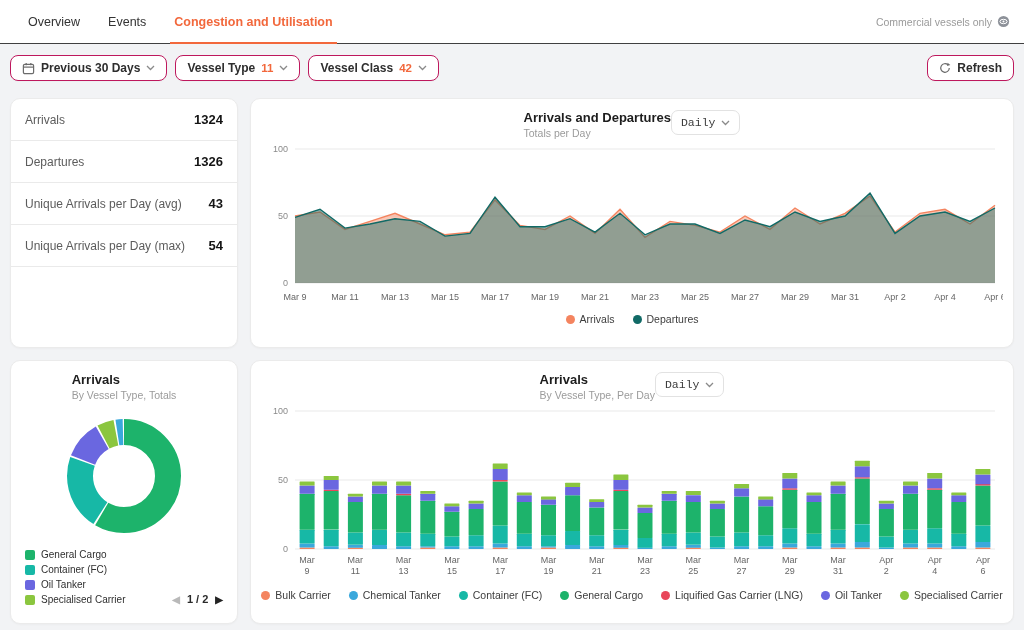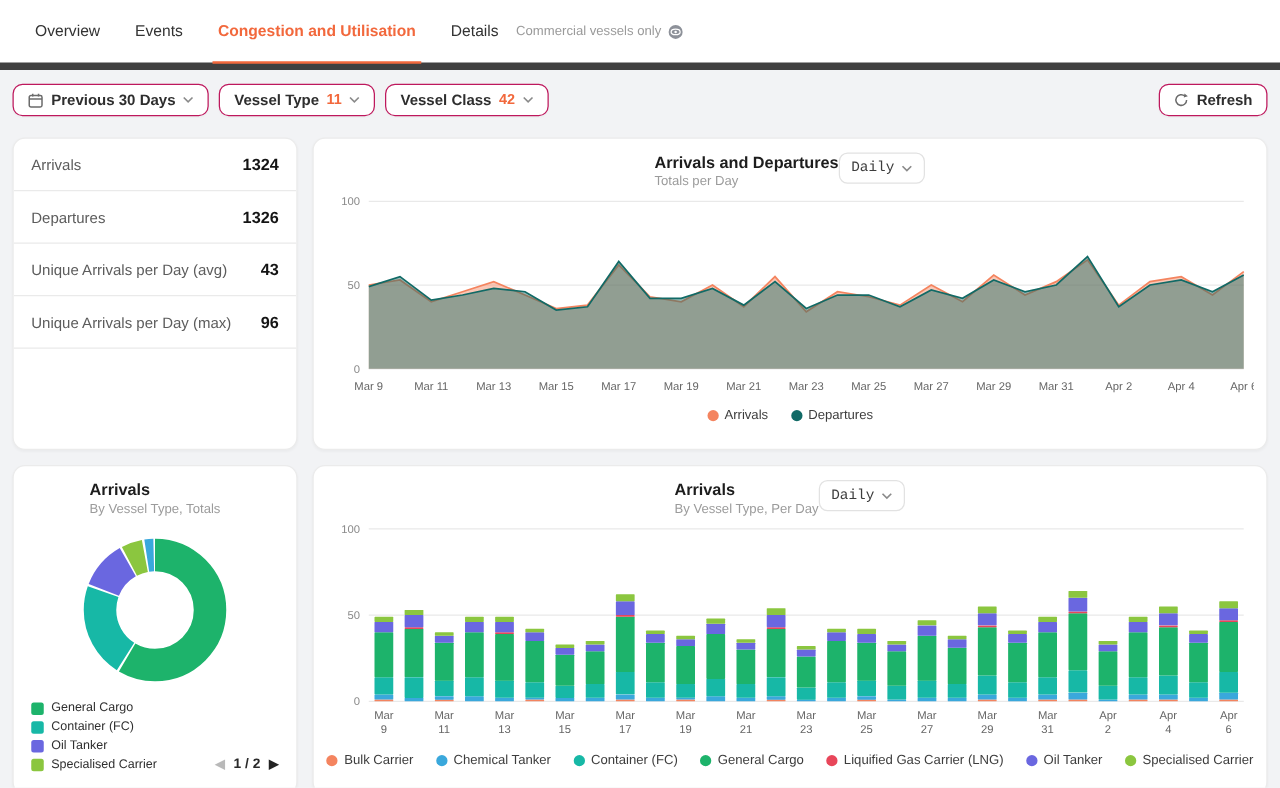--- a/index.html
+++ b/index.html
@@ -1,19 +1,19 @@
 <!DOCTYPE html>
 <html><head>
 <meta charset="utf-8">
 <style>
   *{margin:0;padding:0;box-sizing:border-box}
   html,body{width:1024px;height:630px}
   body{font-family:"Liberation Sans",sans-serif;background:#f2f3f5;overflow:hidden}
 
-  .topnav{height:56px;background:#fff;border-bottom:6px solid #404040;display:flex;align-items:center;padding:0 14px}
+  .topnav{height:44px;background:#fff;border-bottom:1px solid #404040;display:flex;align-items:center;justify-content:space-between;padding:0 14px}
   .tabs{display:flex;height:100%}
   .tab{padding:0 14px;display:flex;align-items:center;font-size:12.5px;color:#333;cursor:pointer;position:relative;white-space:nowrap}
   .tab.active{color:#f2683c;font-weight:bold}
   .tab.active::after{content:"";position:absolute;left:10px;right:10px;bottom:-1px;height:2px;background:#f2683c}
   .nav-note{font-size:10.5px;color:#9a9a9a;display:flex;align-items:center;gap:5px}
 
   .filterbar{height:48px;display:flex;align-items:center;padding:0 10px;gap:8px}
   .pill{background:#fff;border:1px solid #be185d;border-radius:8px;height:26px;display:flex;align-items:center;gap:6px;padding:0 11px;font-size:12px;font-weight:bold;color:#2e2e2e;cursor:pointer;font-family:inherit;box-shadow:0 1px 1px rgba(0,0,0,.02)}
   .pill .count{color:#f2683c;font-size:11.5px;font-weight:bold}
   .refresh{margin-left:auto;font-weight:bold}
@@ -45,21 +45,20 @@
   .icon-svg{display:block}
 </style>
 </head>
 <body>
 
 <div class="topnav">
   <nav class="tabs">
     <div class="tab">Overview</div>
     <div class="tab">Events</div>
     <div class="tab active">Congestion and Utilisation</div>
-    <div class="tab">Details</div>
   </nav>
   <div class="nav-note">
     <span>Commercial vessels only</span>
     <svg class="icon-svg" width="13" height="13" viewBox="0 0 13 13">
         <circle cx="6.5" cy="6.5" r="5.6" fill="#8d9199"></circle>
         <ellipse cx="6.5" cy="6.5" rx="3.6" ry="2.2" fill="none" stroke="#fff" stroke-width="1"></ellipse>
         <circle cx="6.5" cy="6.5" r="1" fill="#fff"></circle>
       </svg>
   </div>
 </div>
@@ -110,21 +109,21 @@
     <div class="srow">
       <span>Departures</span>
       <span class="val">1326</span>
     </div>
     <div class="srow">
       <span>Unique Arrivals per Day (avg)</span>
       <span class="val">43</span>
     </div>
     <div class="srow">
       <span>Unique Arrivals per Day (max)</span>
-      <span class="val">96</span>
+      <span class="val">54</span>
     </div>
   </section>
 
   <section class="card">
     <div class="card-head">
       <div>
         <div class="card-title">Arrivals and Departures</div>
         <div class="card-sub">Totals per Day</div>
       </div>
       <button class="interval-btn">

